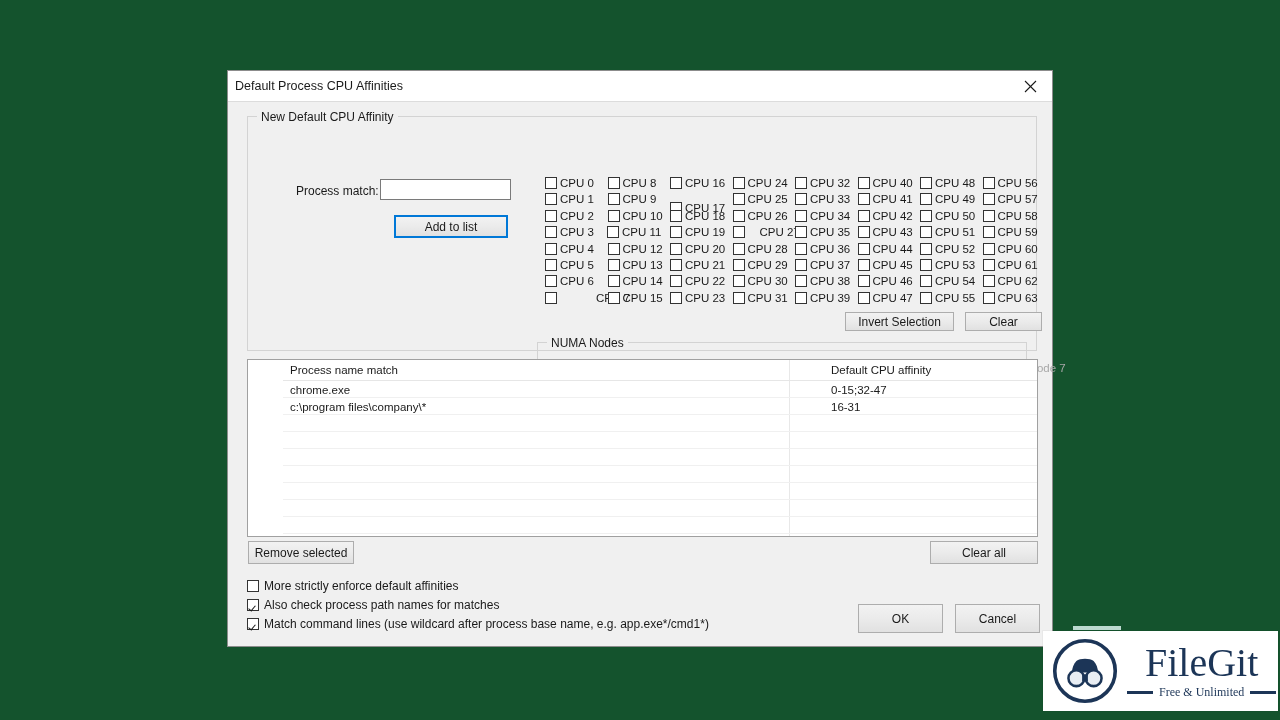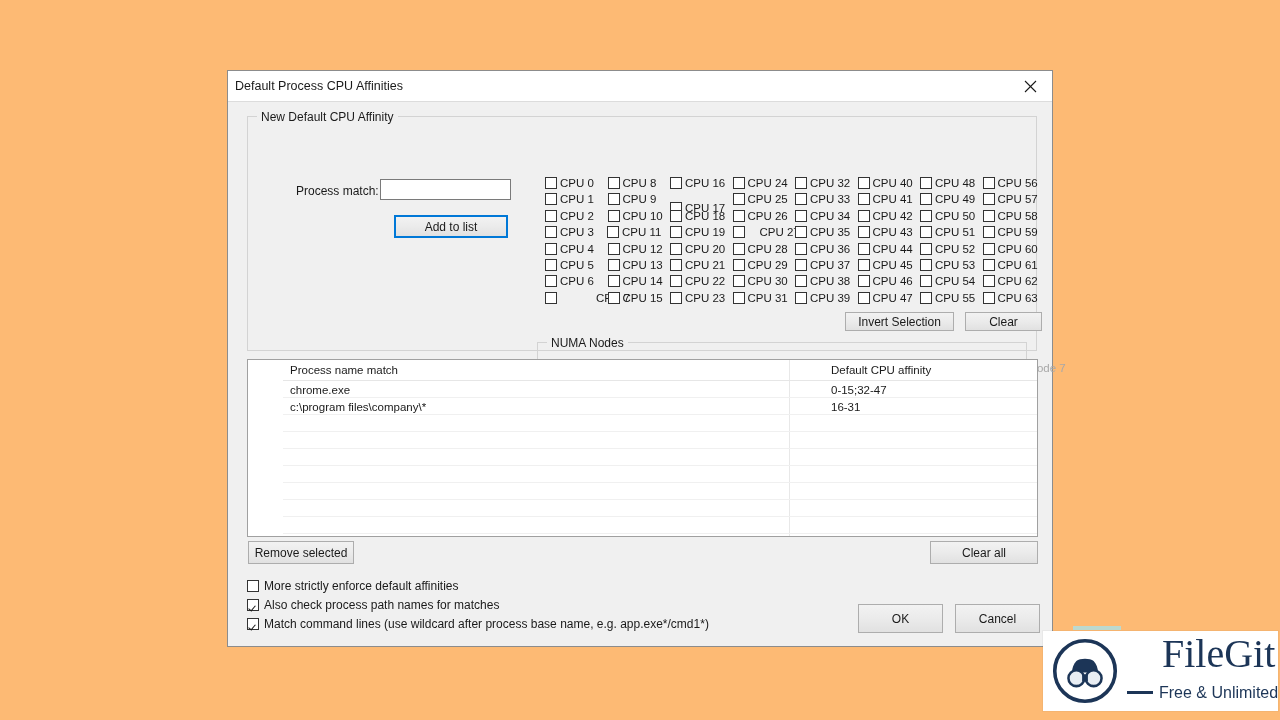--- a/index.html
+++ b/index.html
@@ -9,21 +9,21 @@
     width: 1280px;
     height: 720px;
     overflow: hidden;
     font-family: "Liberation Sans", sans-serif;
   }
 
   #root {
     position: relative;
     width: 1280px;
     height: 720px;
-    background: #fdba74;
+    background: #14532d;
   }
 
   
   .dialog {
     position: absolute;
     left: 227px;
     top: 70px;
     width: 826px;
     height: 577px;
     background: #f0f0f0;
@@ -362,24 +362,24 @@
     display: flex;
     align-items: center;
     margin-top: 1px;
   }
   .wm-rule {
     width: 26px;
     height: 3px;
     background: #1c3557;
   }
   #wm-tagline {
-    font-family: Liberation Sans, sans-serif;
-    font-size: 16px;
+    font-family: Liberation Serif, serif;
+    font-size: 12px;
     color: #1c3557;
-    margin: 8px 6px;
+    margin: 0 6px;
     white-space: nowrap;
   }
   
   #wm-sliver {
     position: absolute;
     left: 1073px;
     top: 626px;
     width: 48px;
     height: 4px;
     background: #bcd9cf;

